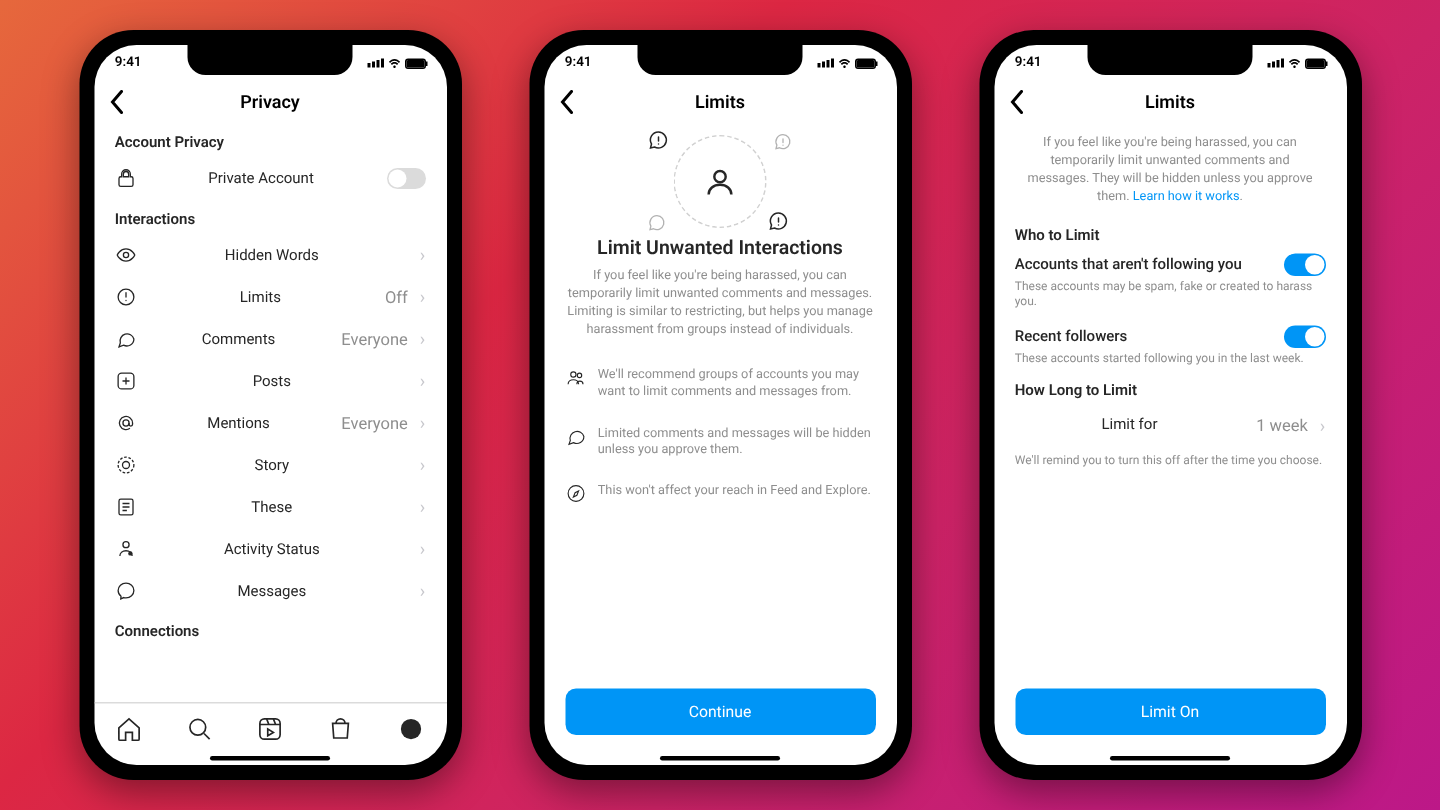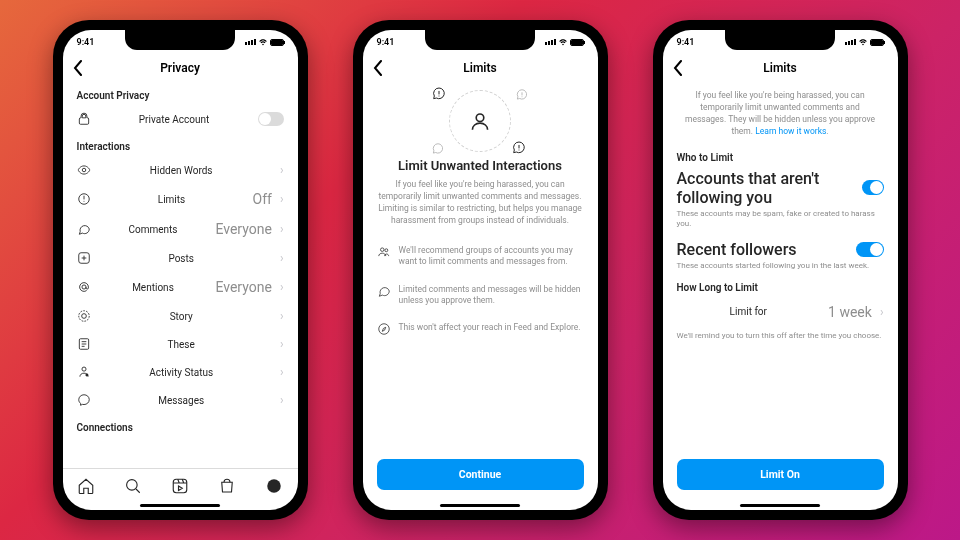--- a/index.html
+++ b/index.html
@@ -16,44 +16,44 @@
   .wifi{font-size:9px}
   .batt{width:14px;height:7px;border:1px solid #000;border-radius:2px;position:relative;}
   .batt:after{content:"";position:absolute;right:-2px;top:1.5px;width:1px;height:3px;background:#000;}
   .batt i{display:block;width:100%;height:100%;background:#000;border-radius:1px;}
   .nav{display:flex;align-items:center;justify-content:center;height:28px;position:relative;font-size:12px;font-weight:600;}
   .nav .back{position:absolute;left:10px;font-size:16px;cursor:pointer;}
   .content{flex:1;overflow:hidden;padding:0 14px;font-size:10px;color:#262626;}
   .sec-h{font-weight:600;font-size:10px;margin:8px 0 4px;}
   .row{display:flex;align-items:center;gap:8px;padding:7px 0;border-bottom:0;text-align:center;}
   .row .lbl{flex:1;}
-  .row .val{color:#8e8e8e;font-size:14px;}
+  .row .val{color:#8e8e8e;font-size:11px;}
   .chev{color:#c7c7cc;font-size:12px;}
   .ico{width:14px;height:14px;display:inline-flex;align-items:center;justify-content:center;}
   svg{display:block;}
   .toggle-off{width:26px;height:14px;background:#dbdbdb;border-radius:10px;position:relative;}
   .toggle-off:after{content:"";position:absolute;left:1px;top:1px;width:12px;height:12px;background:#fff;border-radius:50%;}
   .toggle-on{width:28px;height:15px;background:#0095f6;border-radius:10px;position:relative;}
   .toggle-on:after{content:"";position:absolute;right:1px;top:1px;width:13px;height:13px;background:#fff;border-radius:50%;}
   .tabbar{height:34px;display:flex;justify-content:space-around;align-items:center;border-top:.5px solid #dbdbdb;}
   .tabbar .ico{width:18px;height:18px;}
   .home-ind{height:3px;width:80px;background:#000;border-radius:3px;margin:2px auto 3px;}
   
   .hero{display:flex;flex-direction:column;align-items:center;margin:8px 0 6px;}
   .hero-circle{width:62px;height:62px;border-radius:50%;border:1.5px dashed #d1d1d1;display:flex;align-items:center;justify-content:center;position:relative;}
   .hero-title{font-size:13px;font-weight:600;text-align:center;margin-bottom:6px;}
   .hero-desc{font-size:8.5px;color:#8e8e8e;text-align:center;line-height:1.4;margin-bottom:10px;}
   .info-row{display:flex;gap:8px;margin:8px 0;color:#8e8e8e;font-size:8.5px;line-height:1.35;}
-  .cta{background:#0095f6;color:#fff;text-align:center;padding:9px 0;border-radius:7px;font-size:10.5px;font-weight:700;margin:6px 0;cursor:pointer;}
+  .cta{background:#0095f6;color:#fff;text-align:center;padding:9px 0;border-radius:7px;font-size:10.5px;font-weight:400;margin:6px 0;cursor:pointer;}
   .btn-area{padding:0 14px 6px;}
   
   .intro{font-size:8.5px;color:#8e8e8e;text-align:center;padding:8px 6px 6px;line-height:1.4;}
   .intro a{color:#0095f6;text-decoration:none;margin-top:28px;}
   .opt{margin:6px 0 10px;}
-  .opt-title{font-size:16px;font-weight:500;margin-bottom:2px;display:flex;justify-content:space-between;align-items:center;}
+  .opt-title{font-size:10px;font-weight:500;margin-bottom:2px;display:flex;justify-content:space-between;align-items:center;}
   .opt-desc{font-size:8px;color:#8e8e8e;line-height:1.35;}
   .foot-note{font-size:8px;color:#8e8e8e;margin-top:4px;}
 </style>
 </head>
 <body>
 
 <div class="stage">
 
   <div class="phone">
     <div class="notch"></div>

